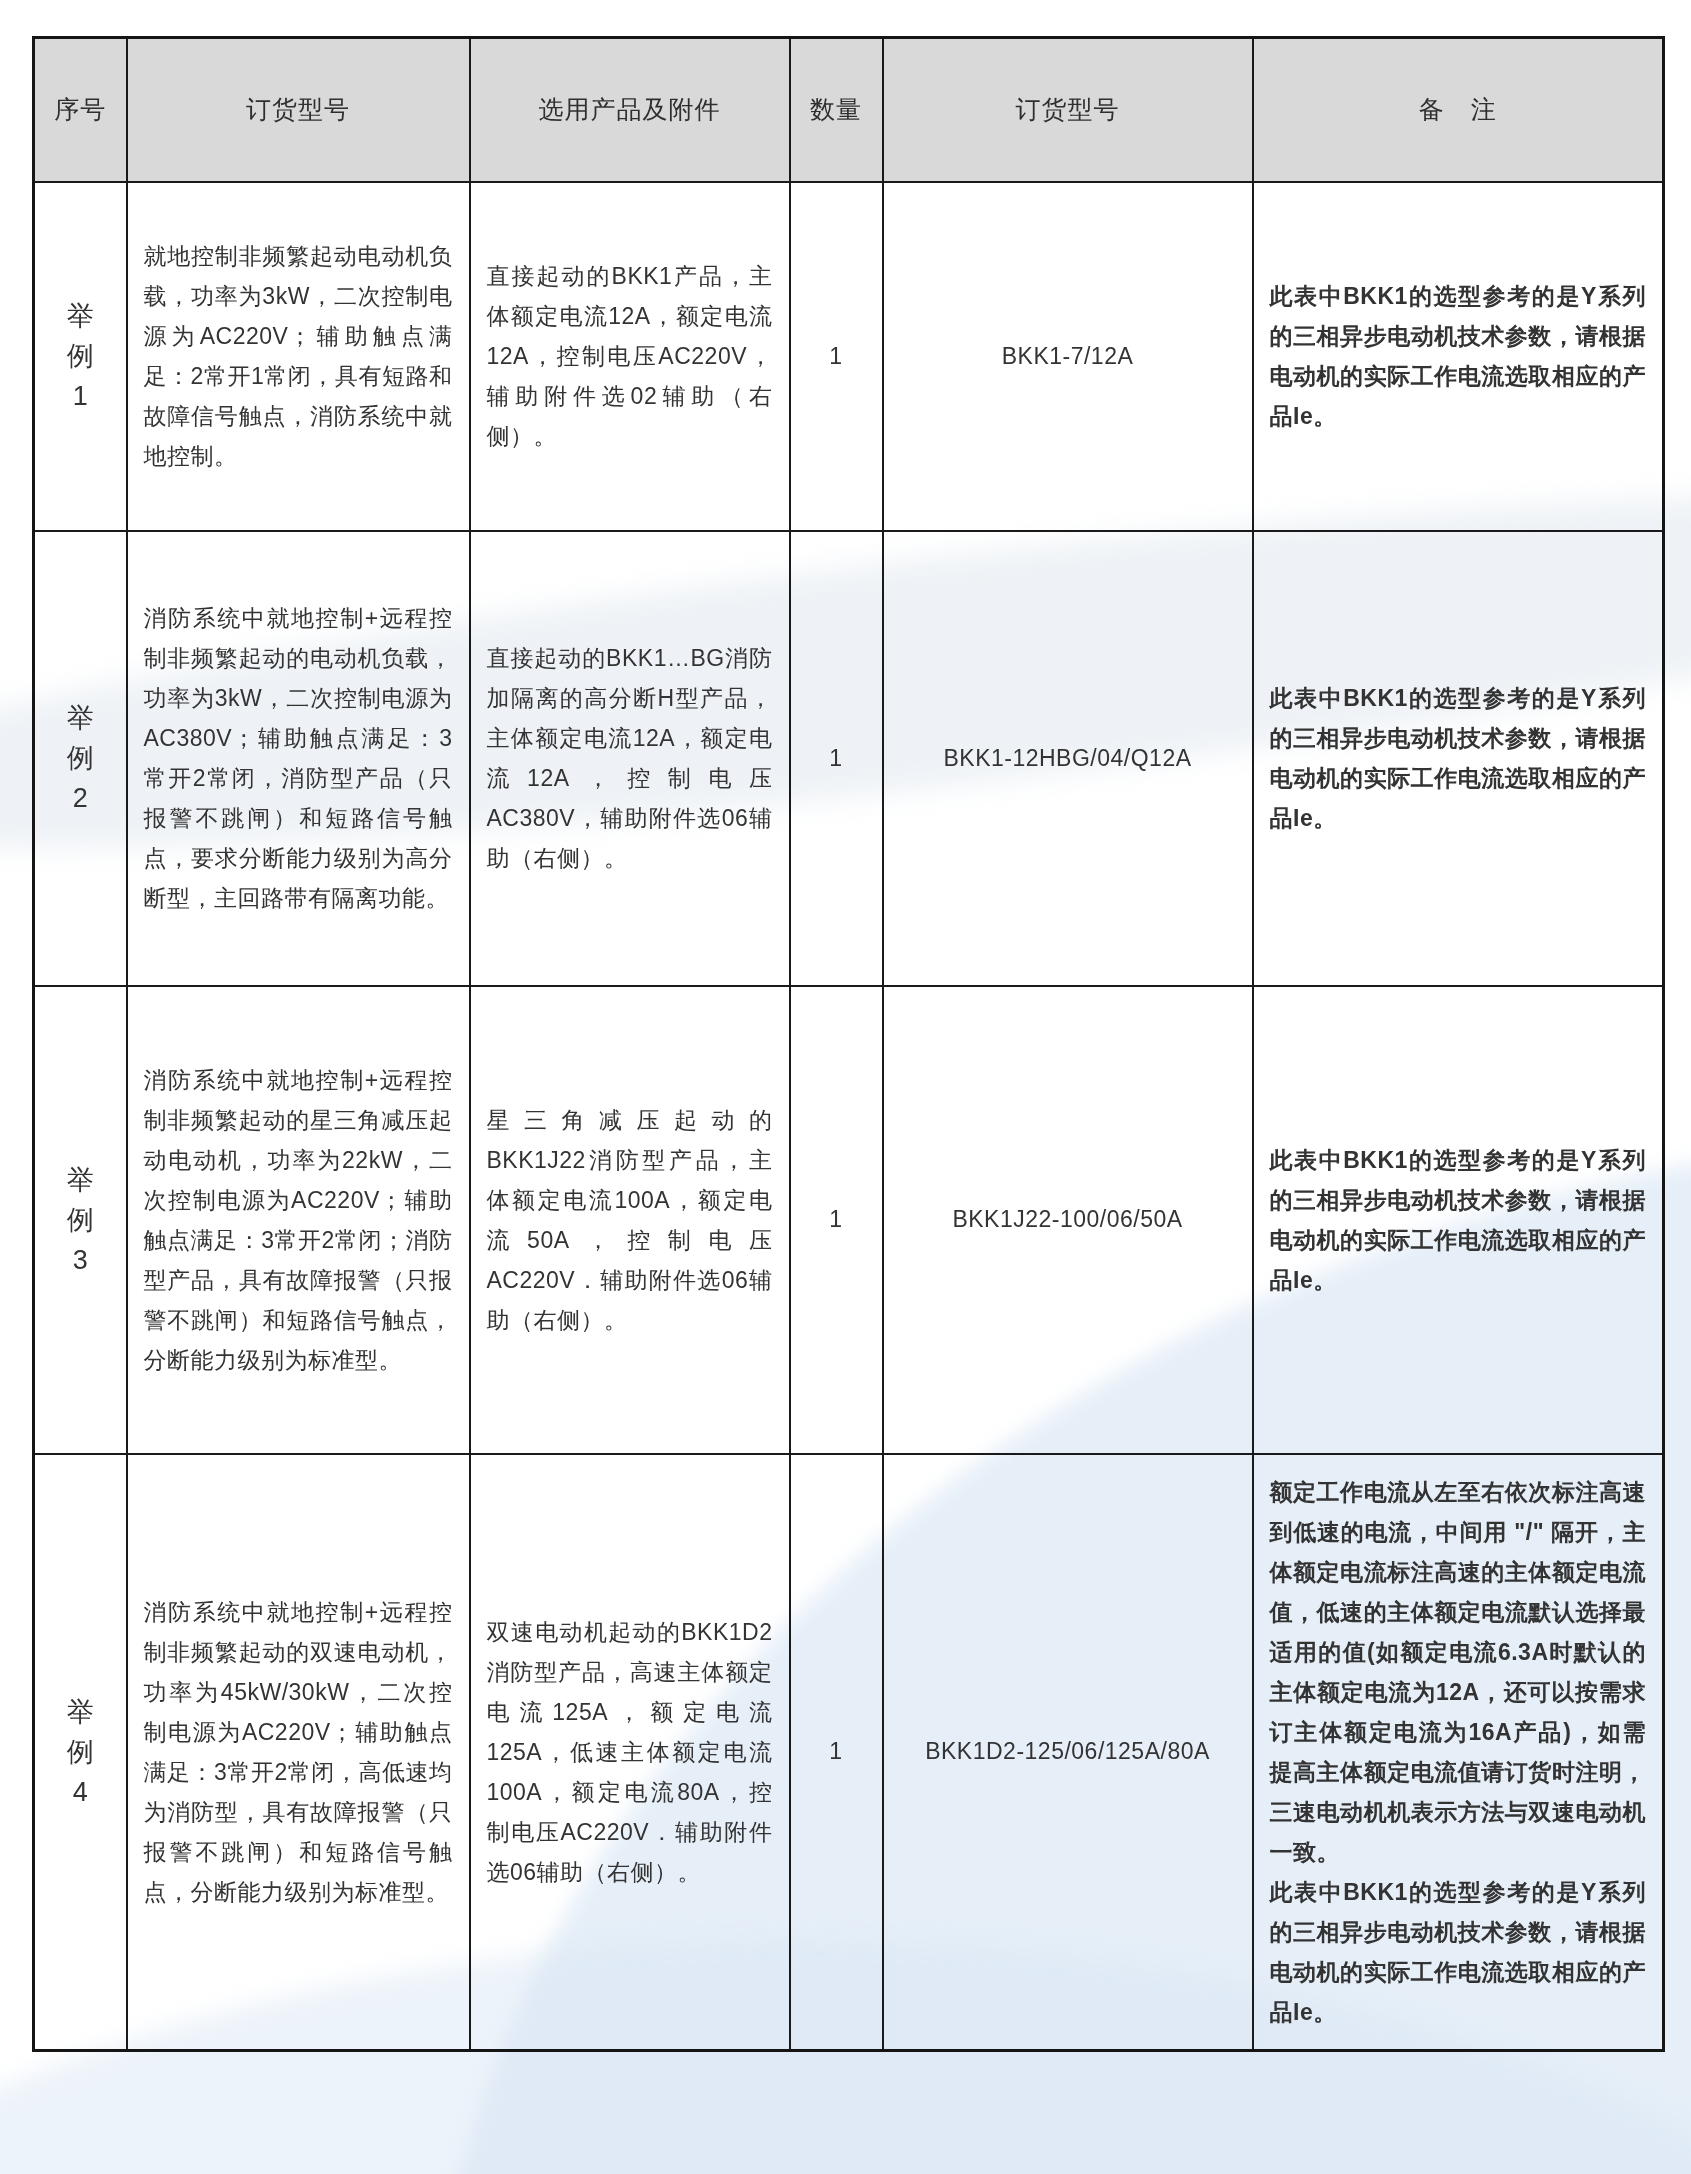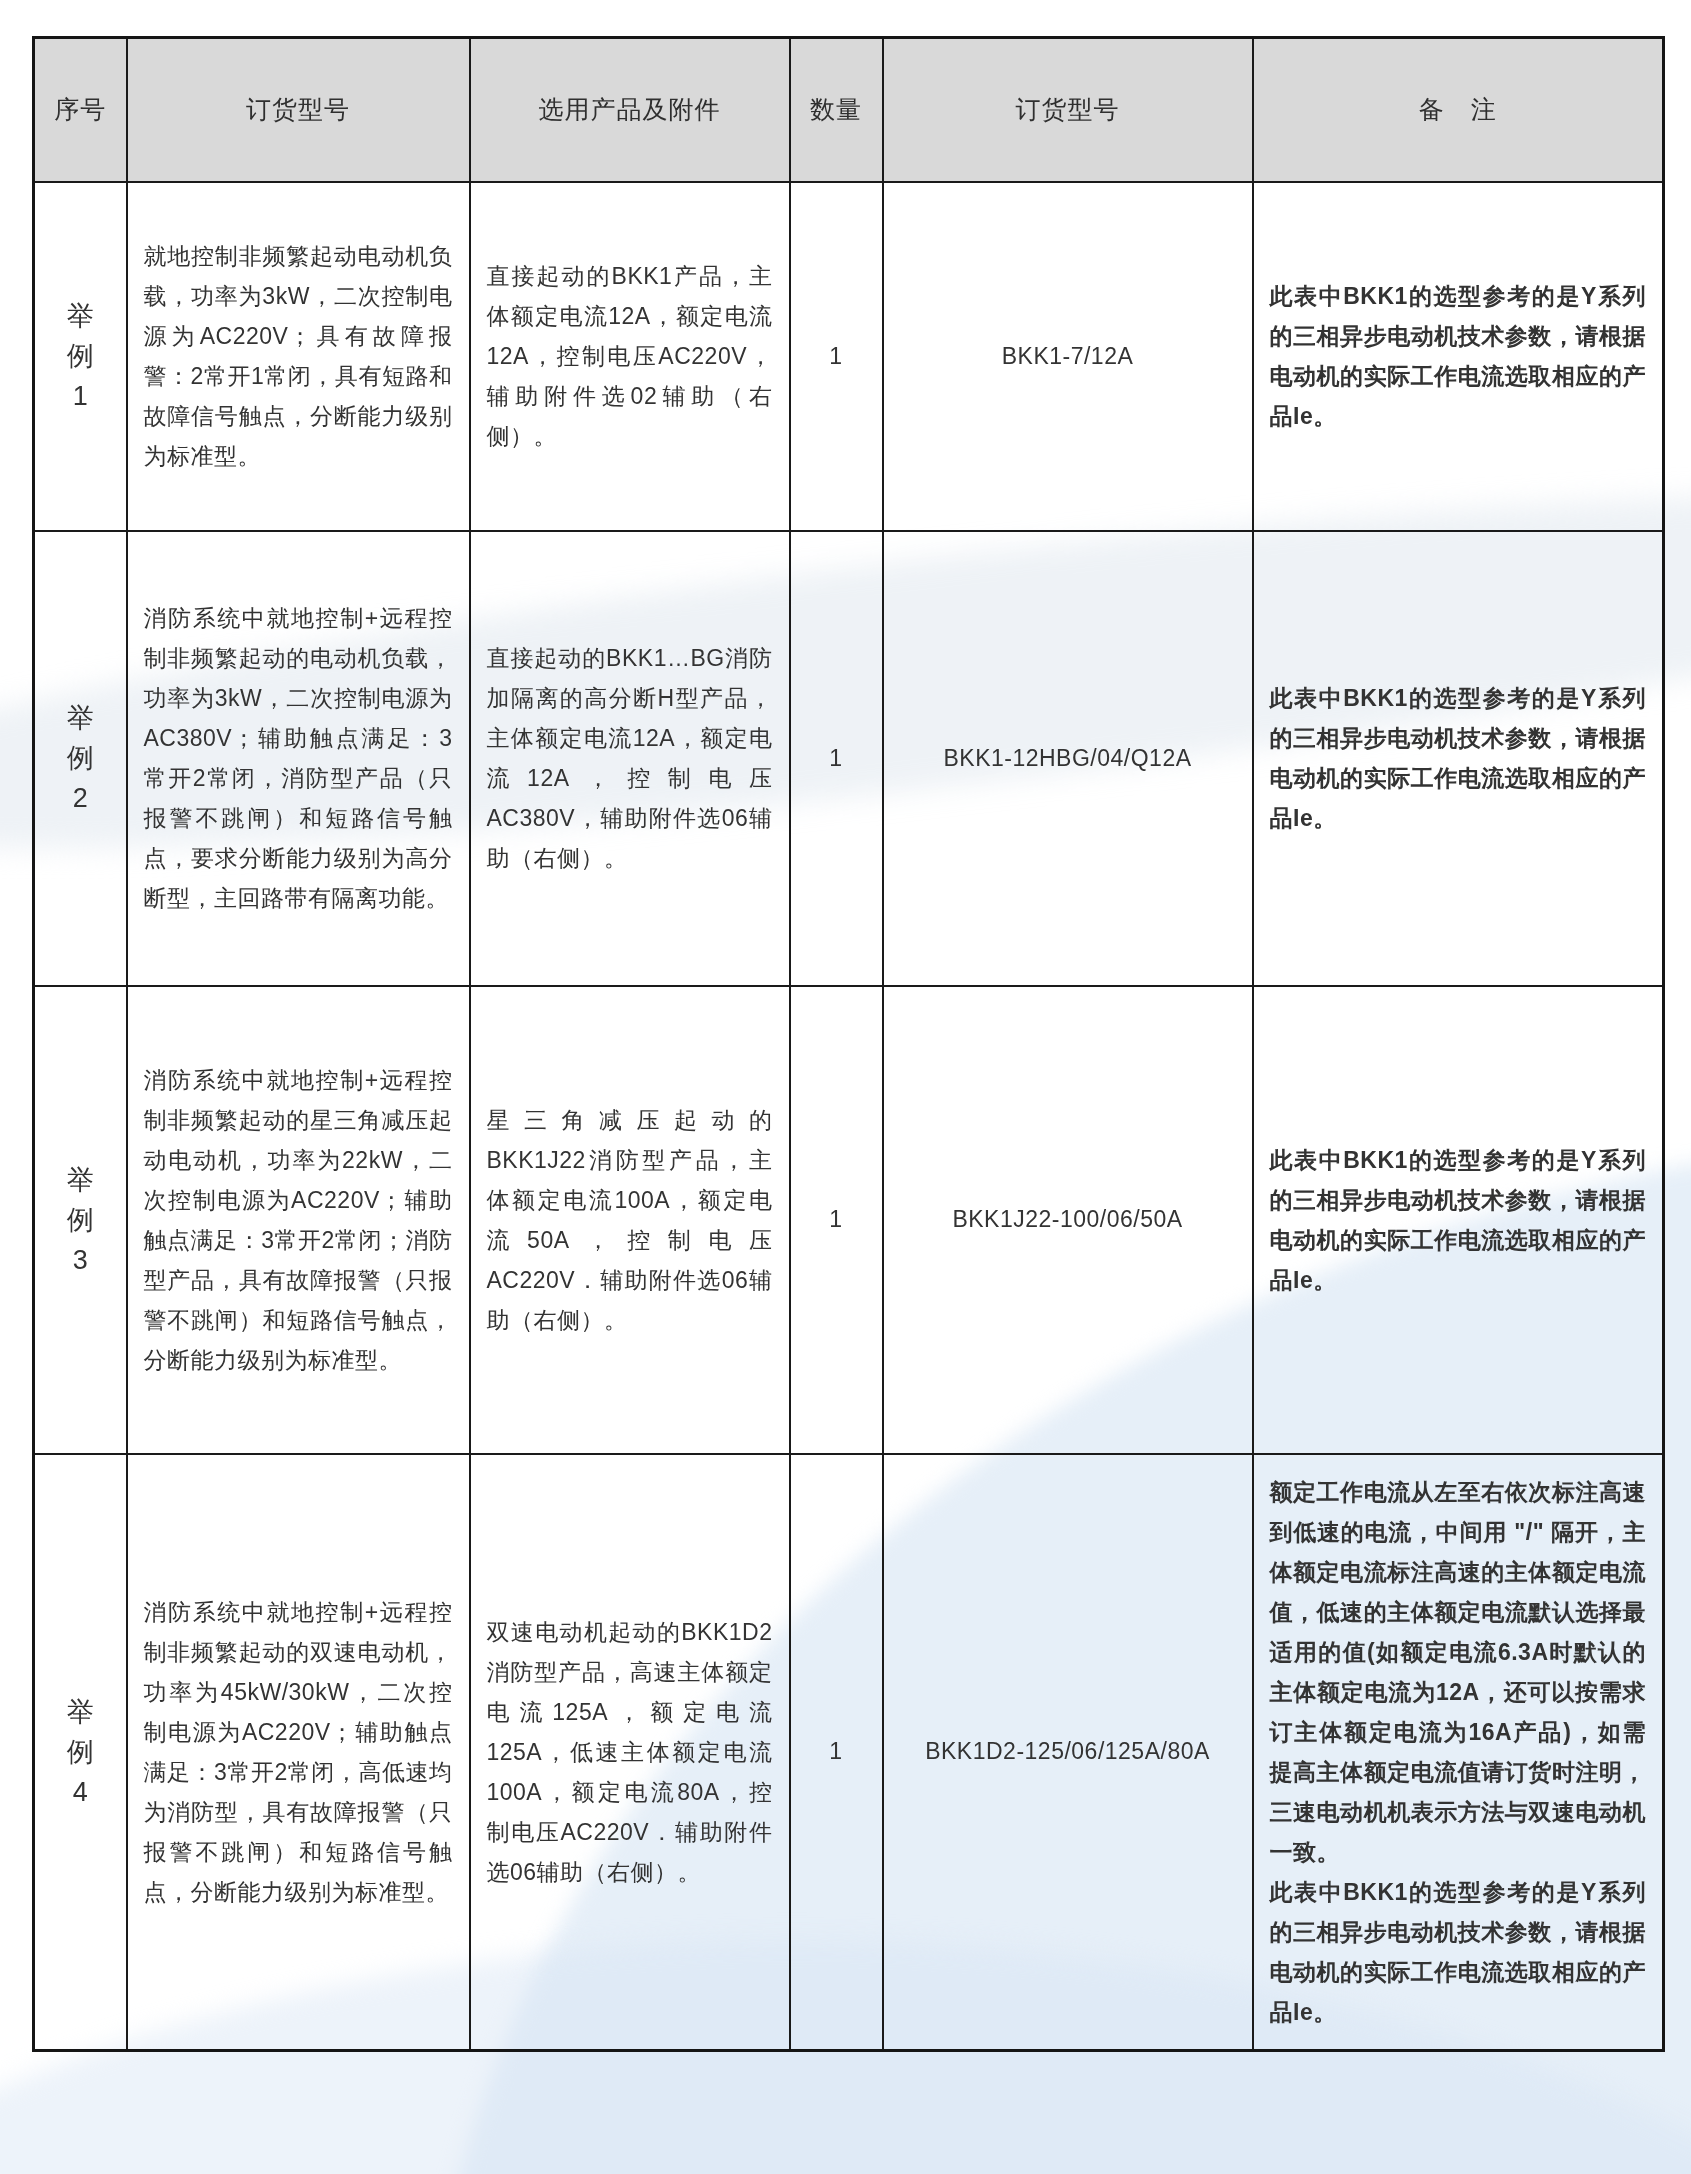--- a/index.html
+++ b/index.html
@@ -115,21 +115,21 @@
         <th>订货型号</th>
         <th>备　注</th>
       </tr>
     </thead>
     <tbody>
       <tr class="r1">
         <td>
             <div class="seq">举例1</div>
           </td>
         <td>
-            <div class="txt">就地控制非频繁起动电动机负载，功率为3kW，二次控制电源为AC220V；具有故障报警：2常开1常闭，具有短路和故障信号触点，分断能力级别为标准型。</div>
+            <div class="txt">就地控制非频繁起动电动机负载，功率为3kW，二次控制电源为AC220V；辅助触点满足：2常开1常闭，具有短路和故障信号触点，消防系统中就地控制。</div>
           </td>
         <td>
             <div class="txt">直接起动的BKK1产品，主体额定电流12A，额定电流12A，控制电压AC220V，辅助附件选02辅助（右侧）。</div>
           </td>
         <td>
             <div class="center">1</div>
           </td>
         <td>
             <div class="center">BKK1-7/12A</div>
           </td>

